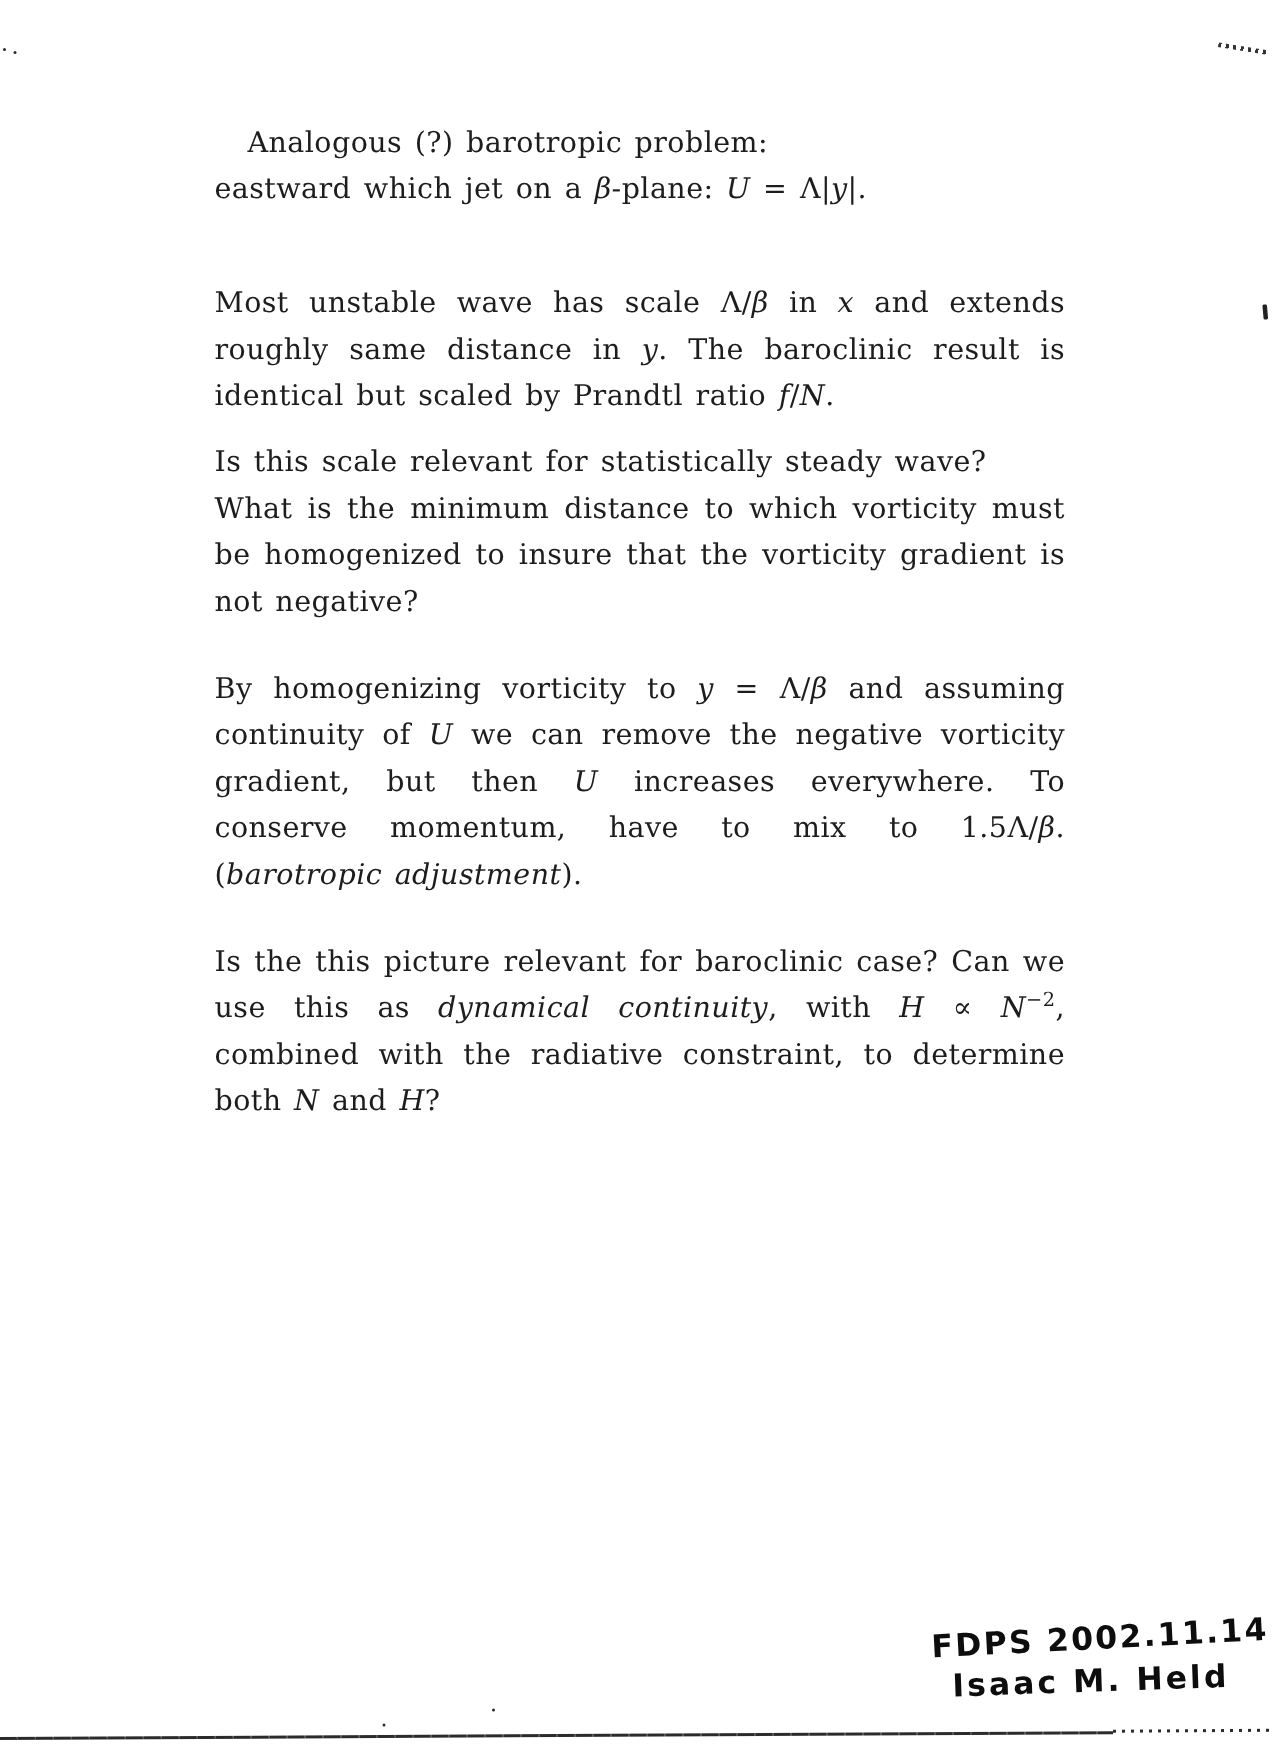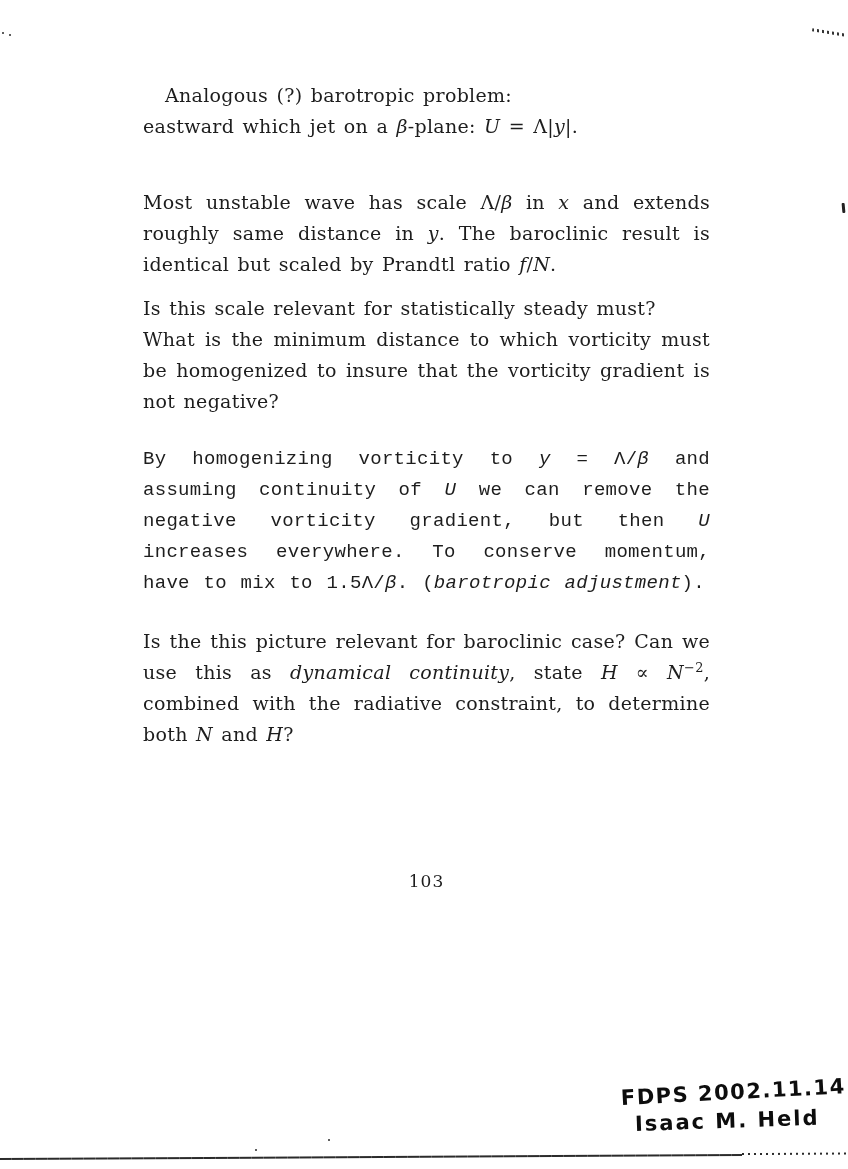--- a/index.html
+++ b/index.html
@@ -29,21 +29,21 @@
     text-align: justify;
     letter-spacing: 0.3px;
     word-spacing: 2px;
   }
   .para em { font-style: italic; }
   .para sup { font-size: 0.68em; line-height: 0; }
   .indent-first { text-indent: 22px; }
   #para-1 { top: 80px; }
   #para-2 { top: 171px; margin-top: 16px; }
   #para-3 { top: 293px; }
-  #para-4 { top: 444px; font-family: Liberation Mono, monospace; }
+  #para-4 { top: 444px; }
   #para-5 { top: 626px; }
   .page-num {
     position: absolute;
     top: 871px;
     left: 143px;
     width: 567px;
     text-align: center;
     font-size: 17px;
     letter-spacing: 1px;
   }
@@ -124,27 +124,26 @@
 </style>
 </head>
 <body>
 
 <div class="page">
 
   <div class="para indent-first" id="para-1"><span>Analogous (?) barotropic problem:</span><br><span>eastward which jet on a </span><em>β</em><span>-plane: </span><em>U</em><span> = Λ|</span><em>y</em><span>|.</span></div>
 
   <div class="para" id="para-2"><span>Most unstable wave has scale Λ/</span><em>β</em><span> in </span><em>x</em><span> and extends roughly same distance in </span><em>y</em><span>. The baroclinic result is identical but scaled by Prandtl ratio </span><em>f</em><span>/</span><em>N</em><span>.</span></div>
 
-  <div class="para" id="para-3"><span>Is this scale relevant for statistically steady must?</span><br><span>What is the minimum distance to which vorticity must be homogenized to insure that the vorticity gradient is not negative?</span></div>
+  <div class="para" id="para-3"><span>Is this scale relevant for statistically steady wave?</span><br><span>What is the minimum distance to which vorticity must be homogenized to insure that the vorticity gradient is not negative?</span></div>
 
   <div class="para" id="para-4"><span>By homogenizing vorticity to </span><em>y</em><span> = Λ/</span><em>β</em><span> and assuming continuity of </span><em>U</em><span> we can remove the negative vorticity gradient, but then </span><em>U</em><span> increases everywhere. To conserve momentum, have to mix to 1.5Λ/</span><em>β</em><span>. (</span><em>barotropic adjustment</em><span>).</span></div>
 
-  <div class="para" id="para-5"><span>Is the this picture relevant for baroclinic case? Can we use this as </span><em>dynamical continuity</em><span>, state </span><em>H</em><span> ∝ </span><em>N</em><sup>−2</sup><span>, combined with the radiative constraint, to determine both </span><em>N</em><span> and </span><em>H</em><span>?</span></div>
+  <div class="para" id="para-5"><span>Is the this picture relevant for baroclinic case? Can we use this as </span><em>dynamical continuity</em><span>, with </span><em>H</em><span> ∝ </span><em>N</em><sup>−2</sup><span>, combined with the radiative constraint, to determine both </span><em>N</em><span> and </span><em>H</em><span>?</span></div>
 
-  <div class="page-num">103</div>
 
   <div>
     <div class="hw hw-1">FDPS 2002.11.14</div>
     <div class="hw hw-2">Isaac M. Held</div>
   </div>
 
   <span class="dot tl-dot-1"></span>
   <span class="dot tl-dot-2"></span>
   <span class="tr-squiggle"></span>
   <span class="right-tick"></span>

